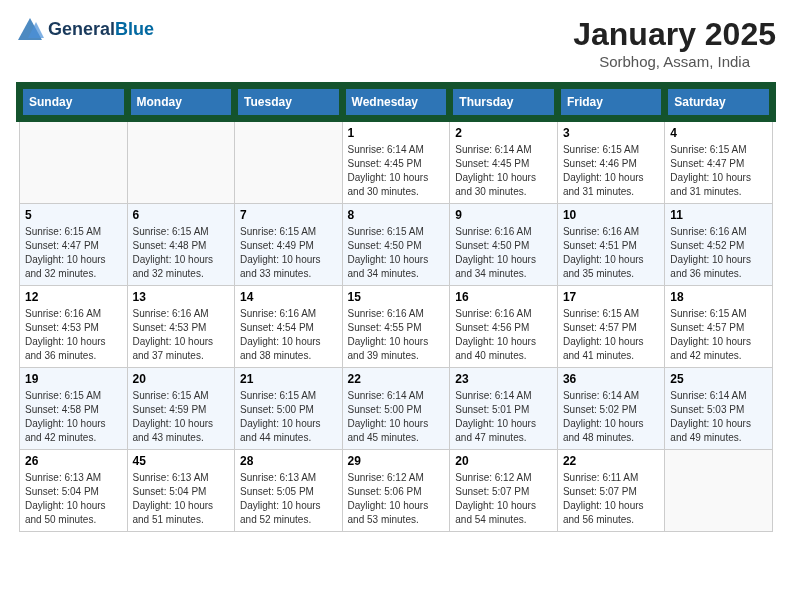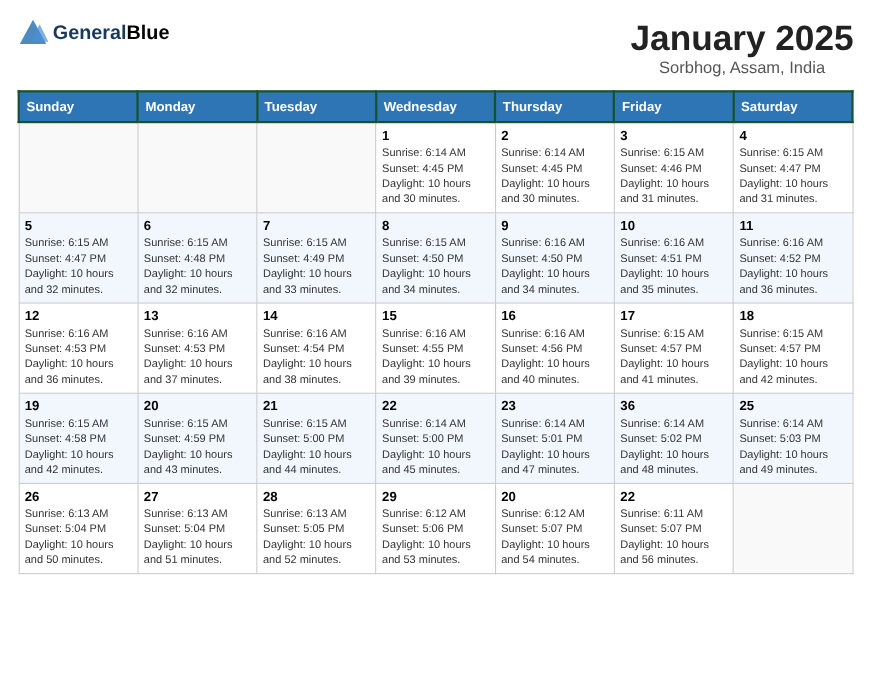--- a/index.html
+++ b/index.html
@@ -21,21 +21,21 @@
       align-items: center;
       gap: 4px;
     }
     .logo-text {
       font-size: 18px;
       font-weight: bold;
       color: #1a3a5c;
       line-height: 1.1;
     }
     .logo-text span {
-      color: #000000;
+      color: #0369a1;
     }
     .logo-icon {
       width: 28px;
       height: 28px;
     }
     .title-block {
       text-align: center;
     }
     .month-title {
       font-size: 32px;
@@ -51,21 +51,21 @@
       border-collapse: collapse;
       font-size: 11px;
     }
     .calendar th {
       background: #2e75b6;
       color: #fff;
       text-align: left;
       padding: 6px 6px;
       font-size: 12px;
       font-weight: bold;
-      border: 2px solid #14532d;
+      border: 7px solid #14532d;
     }
     .calendar td {
       border: 1px solid #ccc;
       vertical-align: top;
       padding: 4px 5px;
       width: 108px;
       min-height: 80px;
       background: #fff;
     }
     .calendar td.empty {
@@ -305,21 +305,21 @@
       </tr>
       <tr>
         <td>
           <div class="day-num">26</div>
           <div class="day-info">Sunrise: 6:13 AM
 Sunset: 5:04 PM
 Daylight: 10 hours
 and 50 minutes.</div>
         </td>
         <td>
-          <div class="day-num">27</div>
+          <div class="day-num">45</div>
           <div class="day-info">Sunrise: 6:13 AM
 Sunset: 5:04 PM
 Daylight: 10 hours
 and 51 minutes.</div>
         </td>
         <td>
           <div class="day-num">28</div>
           <div class="day-info">Sunrise: 6:13 AM
 Sunset: 5:05 PM
 Daylight: 10 hours

